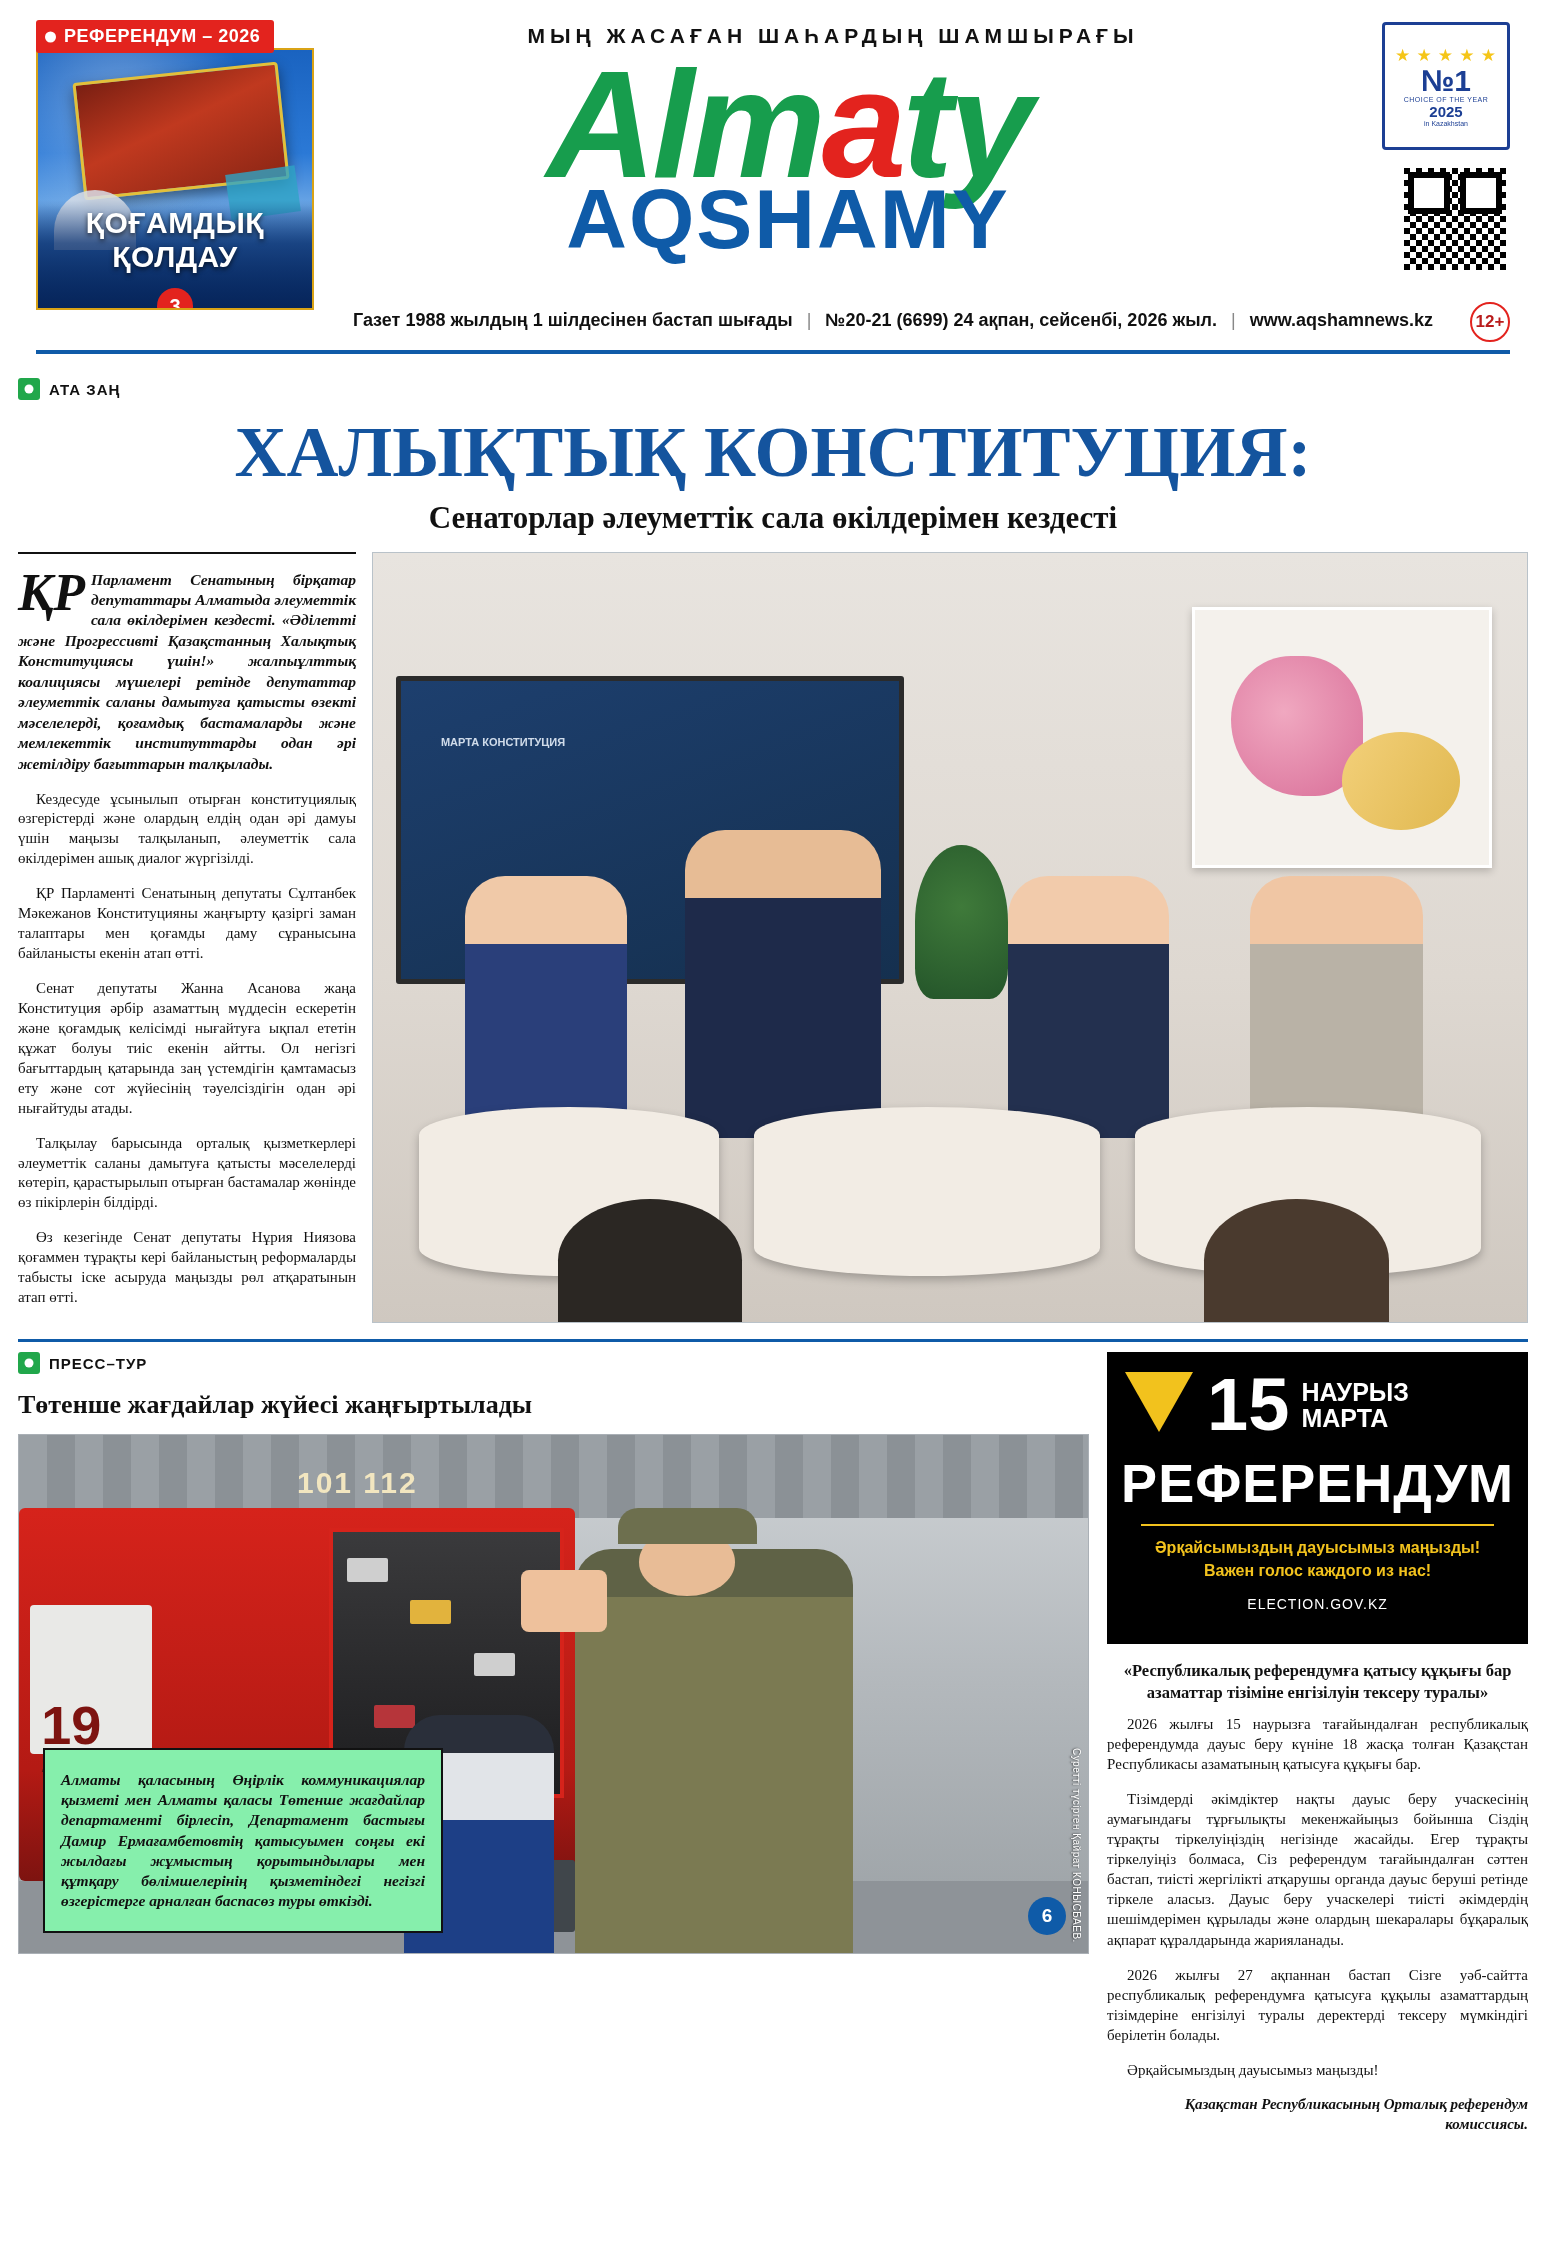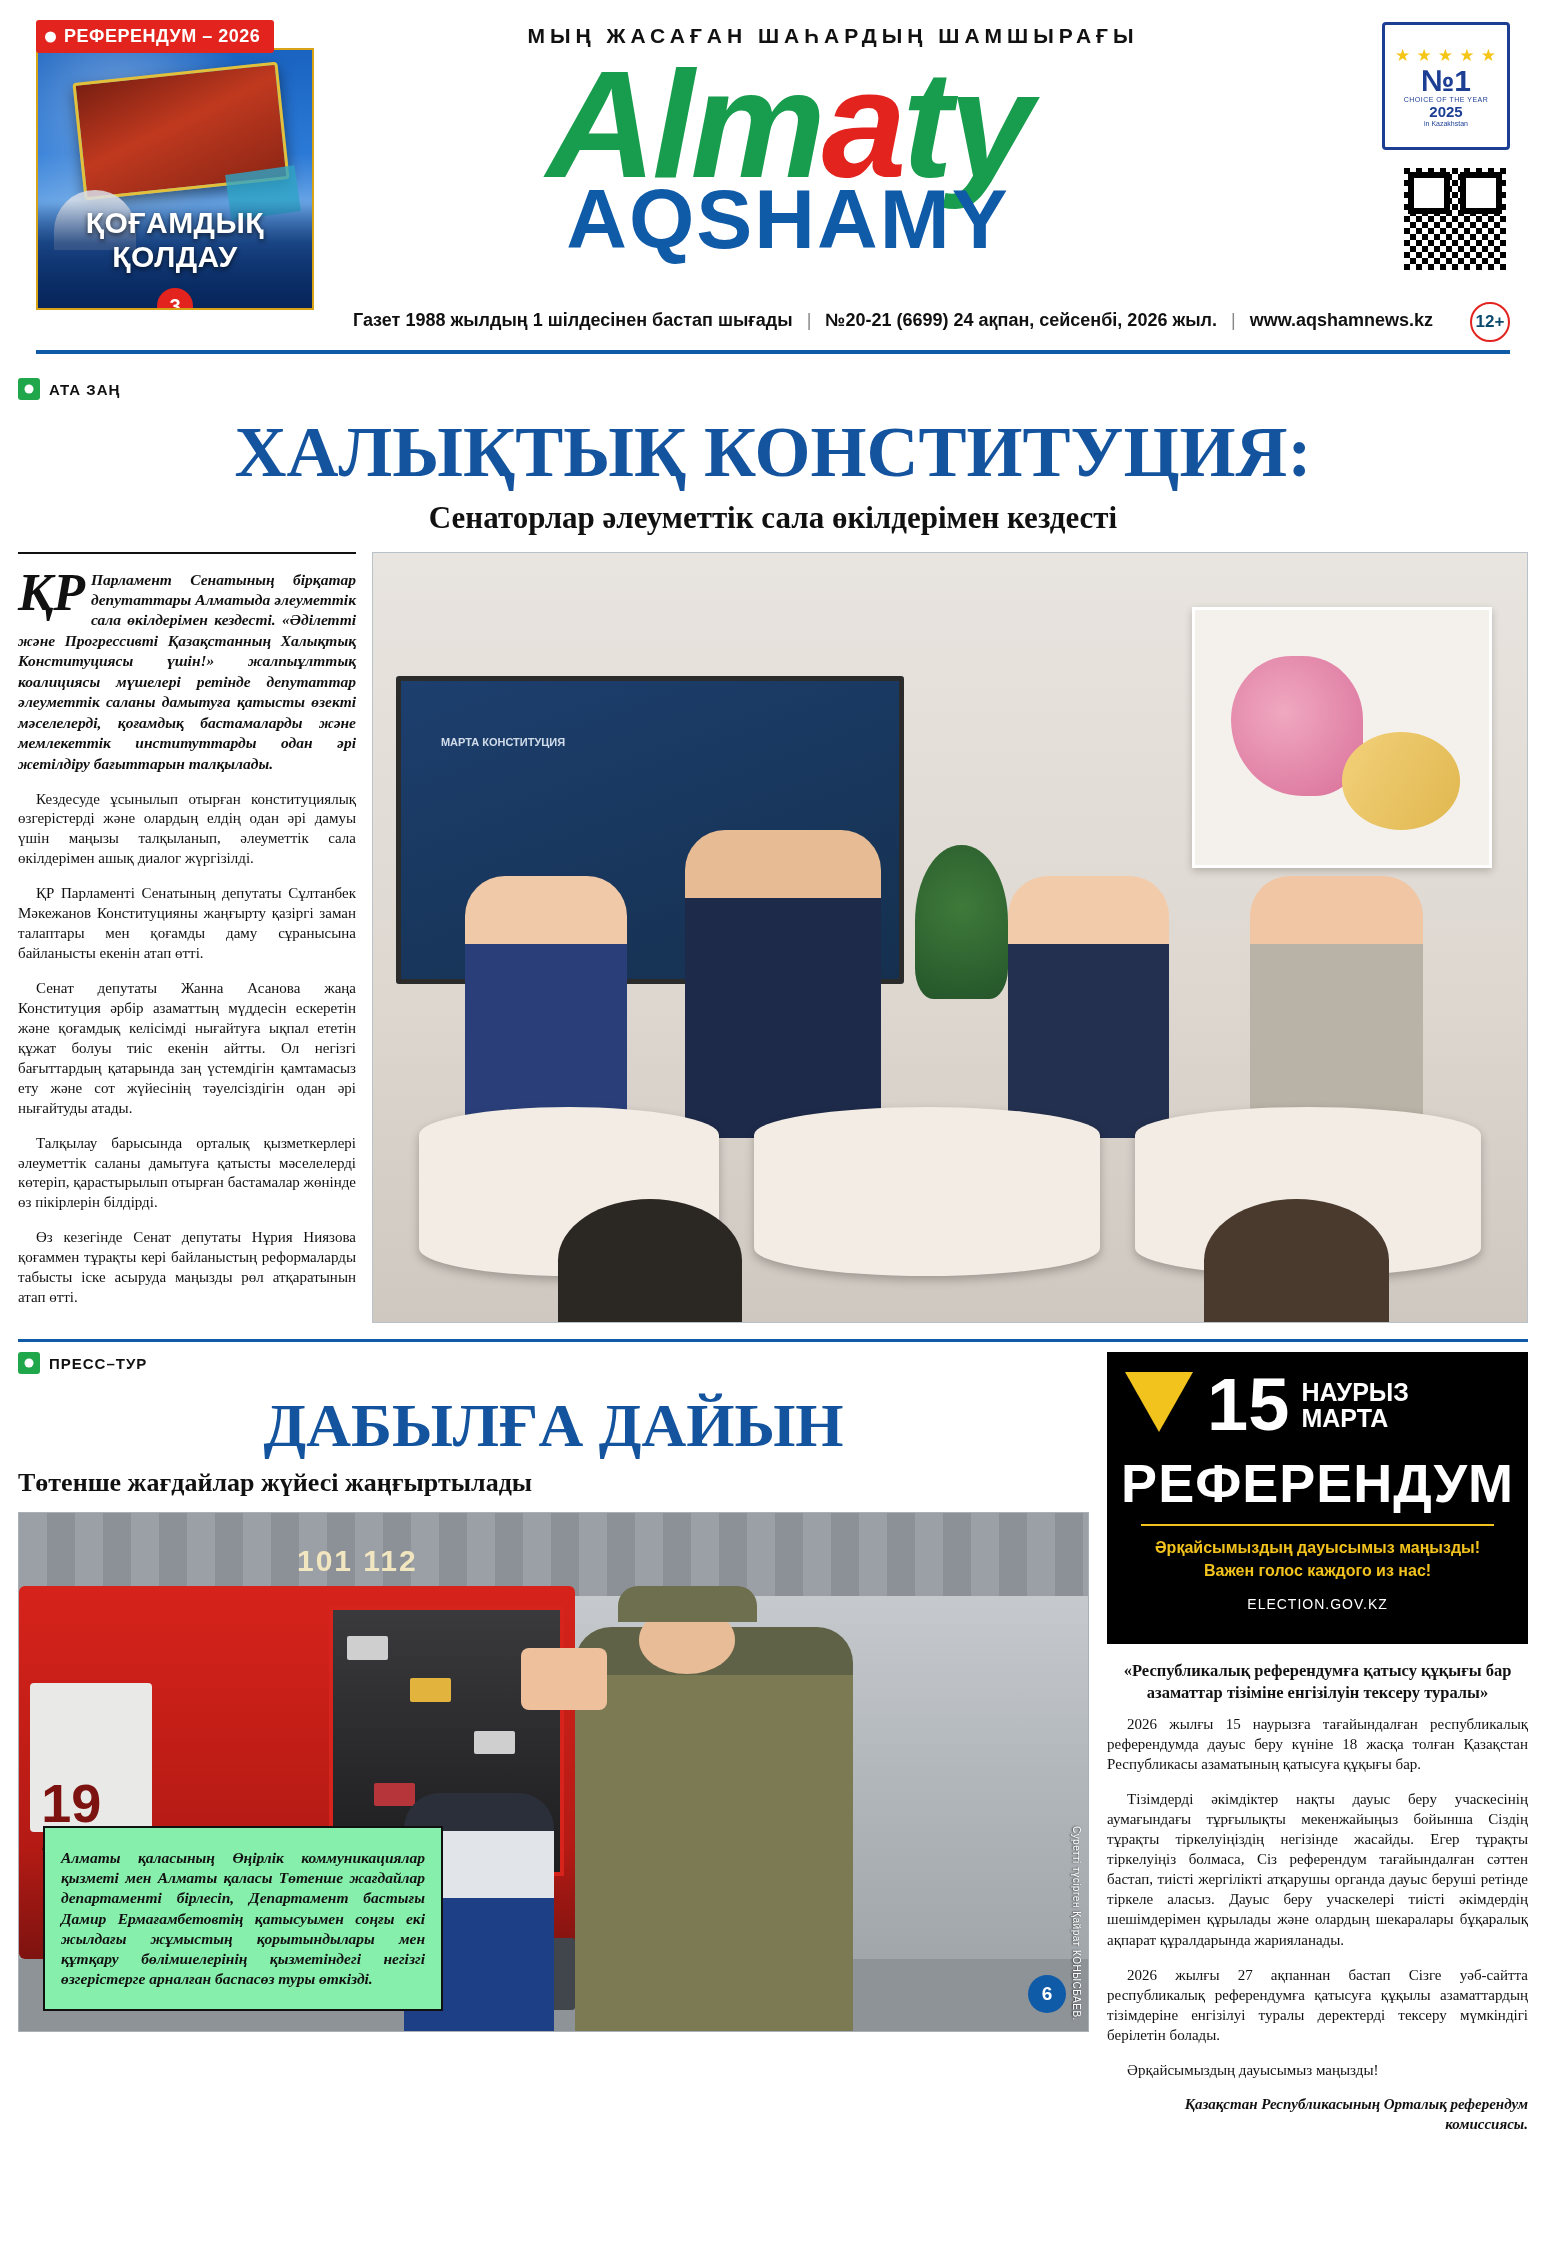--- a/index.html
+++ b/index.html
@@ -107,21 +107,21 @@
   .qr:after{ right:4px; top:4px; }
 
   .infoline{
     position:absolute; left:300px; right:60px; top:296px;
     display:flex; align-items:center; justify-content:center; gap:14px;
     font-family:"Liberation Sans",sans-serif; font-size:18px; font-weight:bold; color:#111;
   }
   .infoline .sep{ color:#888; font-weight:normal; }
   .age-badge{
     position:absolute; right:18px; top:288px; width:40px;height:40px;border-radius:50%;
-    border:2.5px solid #e3231e; color:#0c4a6e; font-family:"Liberation Sans",sans-serif;
+    border:2.5px solid #e3231e; color:#b91c1c; font-family:"Liberation Sans",sans-serif;
     font-weight:bold; font-size:17px; display:flex;align-items:center;justify-content:center;
   }
   .rule-blue{ position:absolute; left:18px; right:18px; top:336px; height:4px; background:#0f5ba8; }
 
   
   .sec-label{
     display:inline-flex; align-items:center; gap:9px;
     font-family:"Liberation Sans",sans-serif; font-weight:bold; font-size:15px; letter-spacing:1px;justify-content:flex-end;
   }
   .sec-dot{ width:22px;height:22px;background:#21a74b;border-radius:3px; position:relative; }
@@ -367,21 +367,20 @@
 
   <div class="rule-blue2"></div>
 
   <div class="bottom">
 
     <div class="bot-left">
       <div class="sec-label">
         <span class="sec-dot"></span>
         <span>ПРЕСС–ТУР</span>
       </div>
-      <div class="bot-title">ДАБЫЛҒА ДАЙЫН</div>
       <div class="bot-sub">Төтенше жағдайлар жүйесі жаңғыртылады</div>
 
       <div class="fire-photo">
         <div class="fp-bg"></div>
         <div class="fp-roof"></div>
         <div class="fp-truck">
           <div class="fp-truck-white"></div>
           <div class="fp-num">19</div>
           <div class="fp-almaty">ALMATY</div>
         </div>

